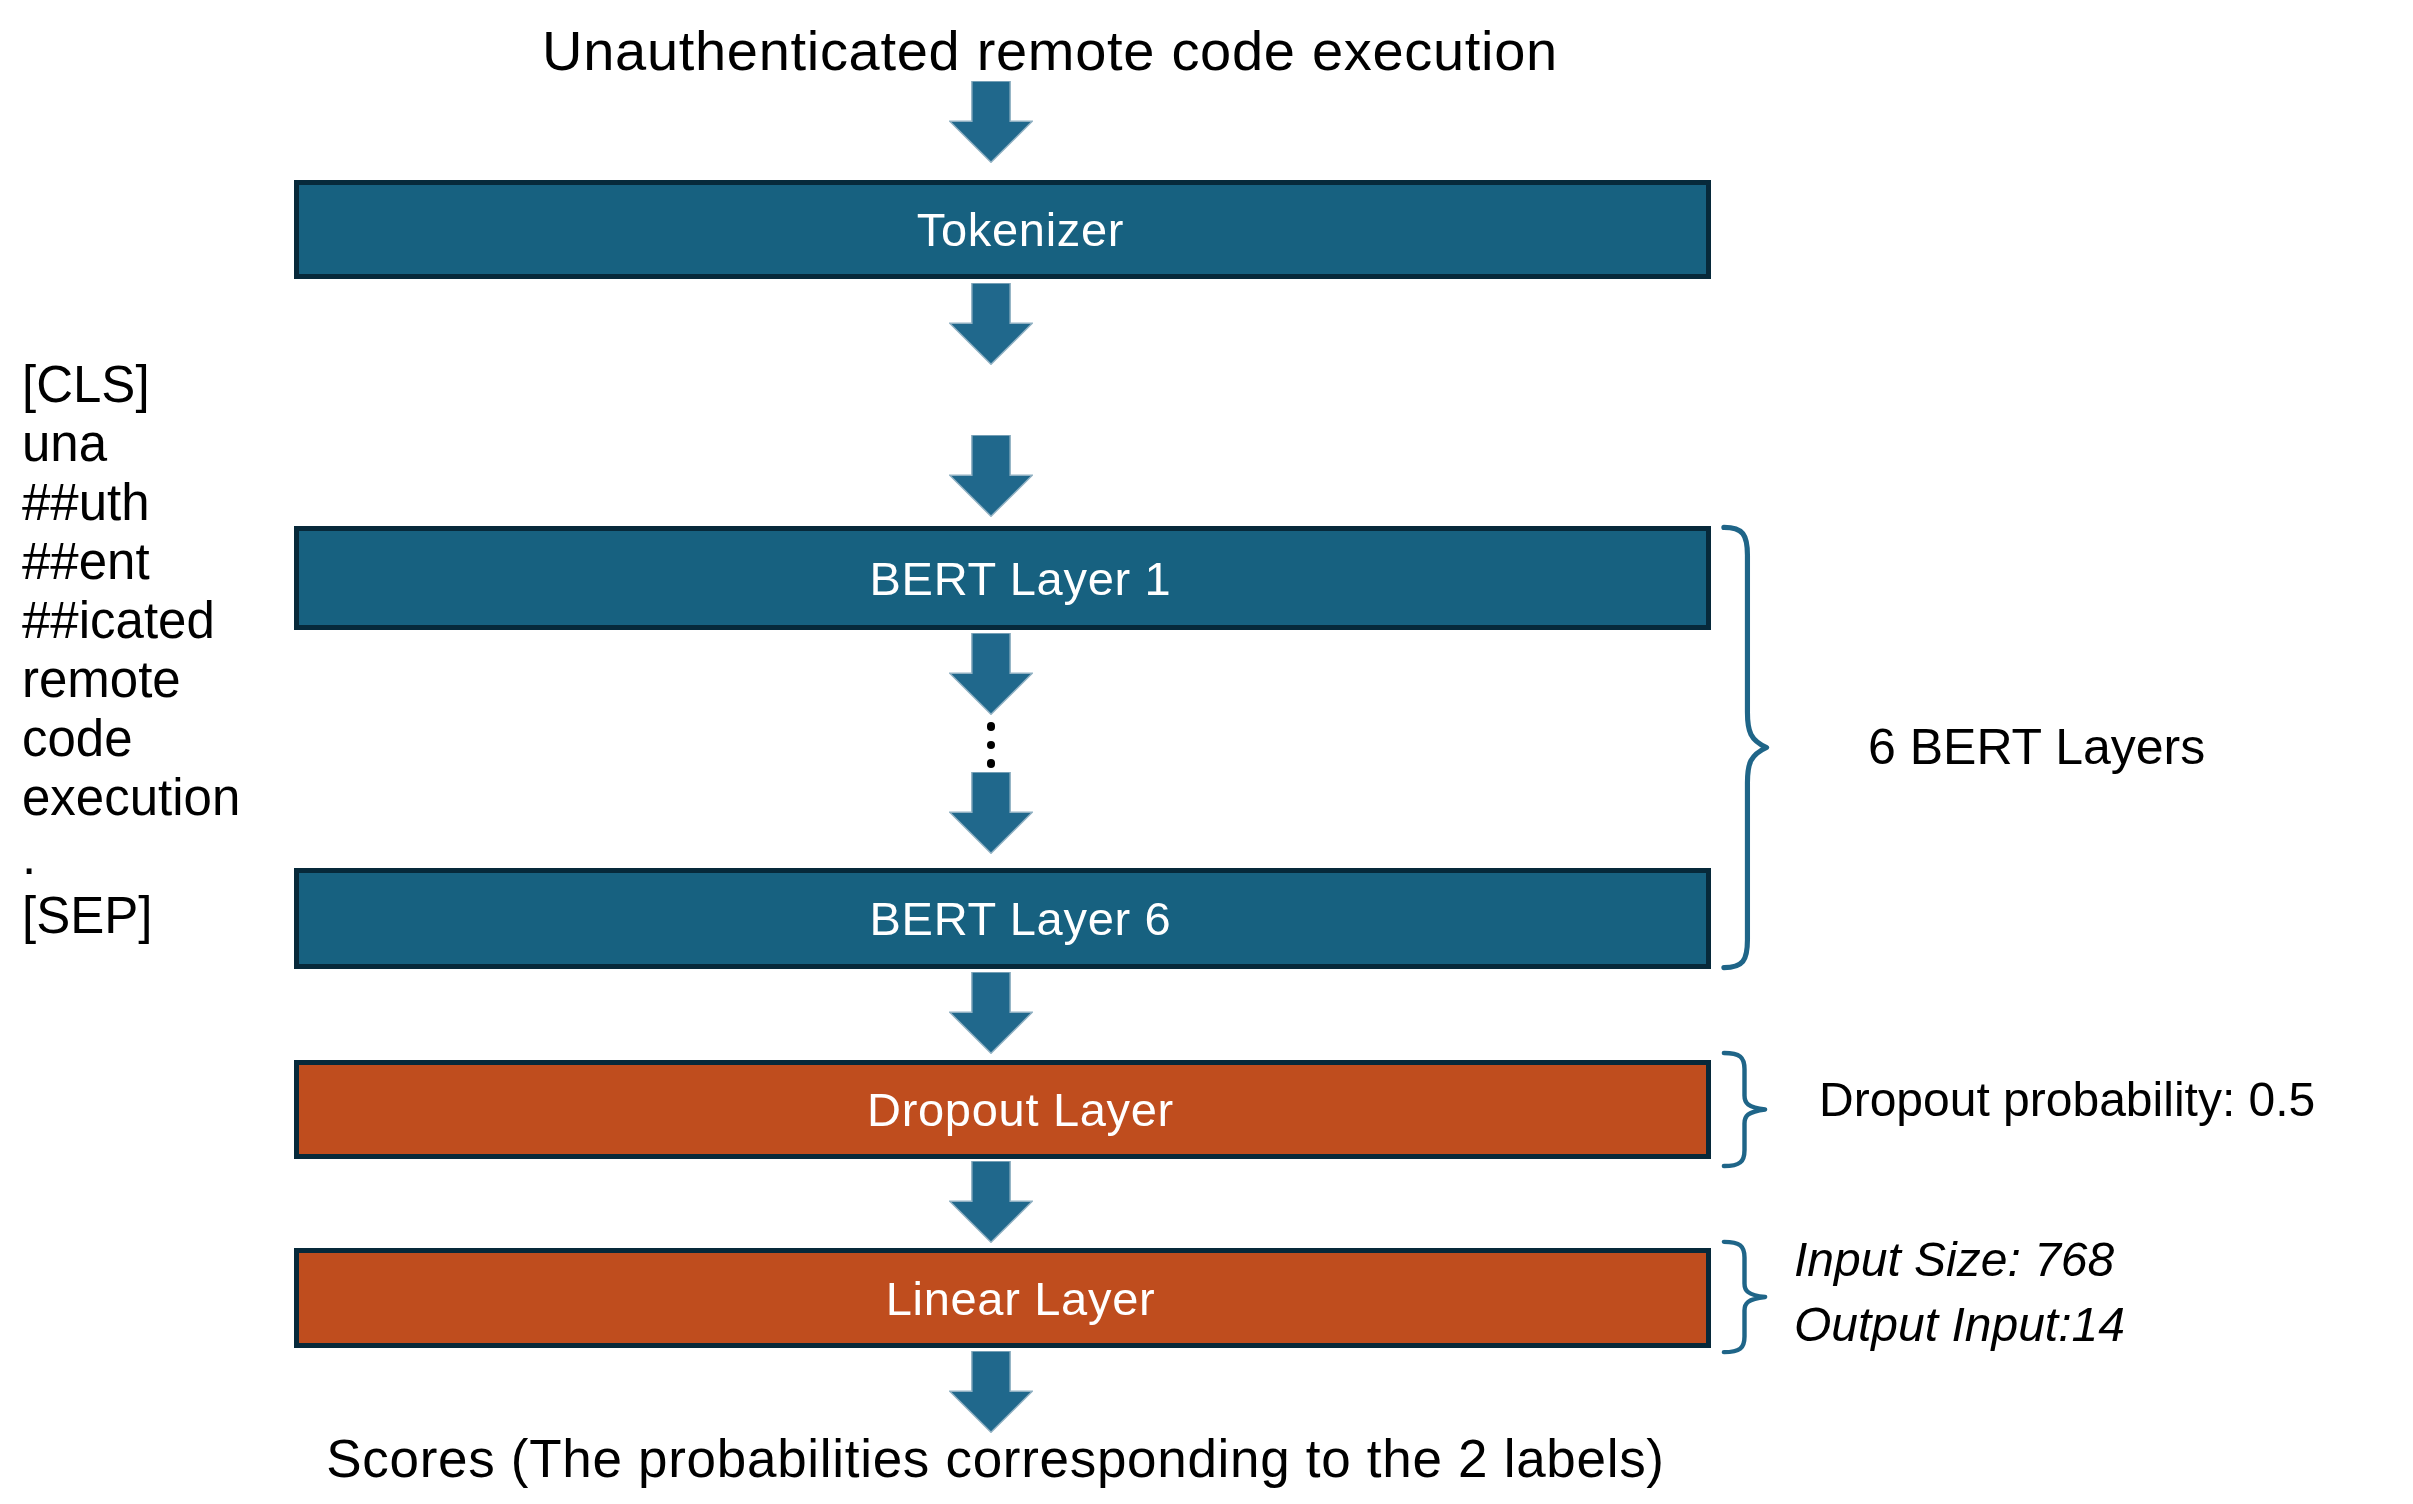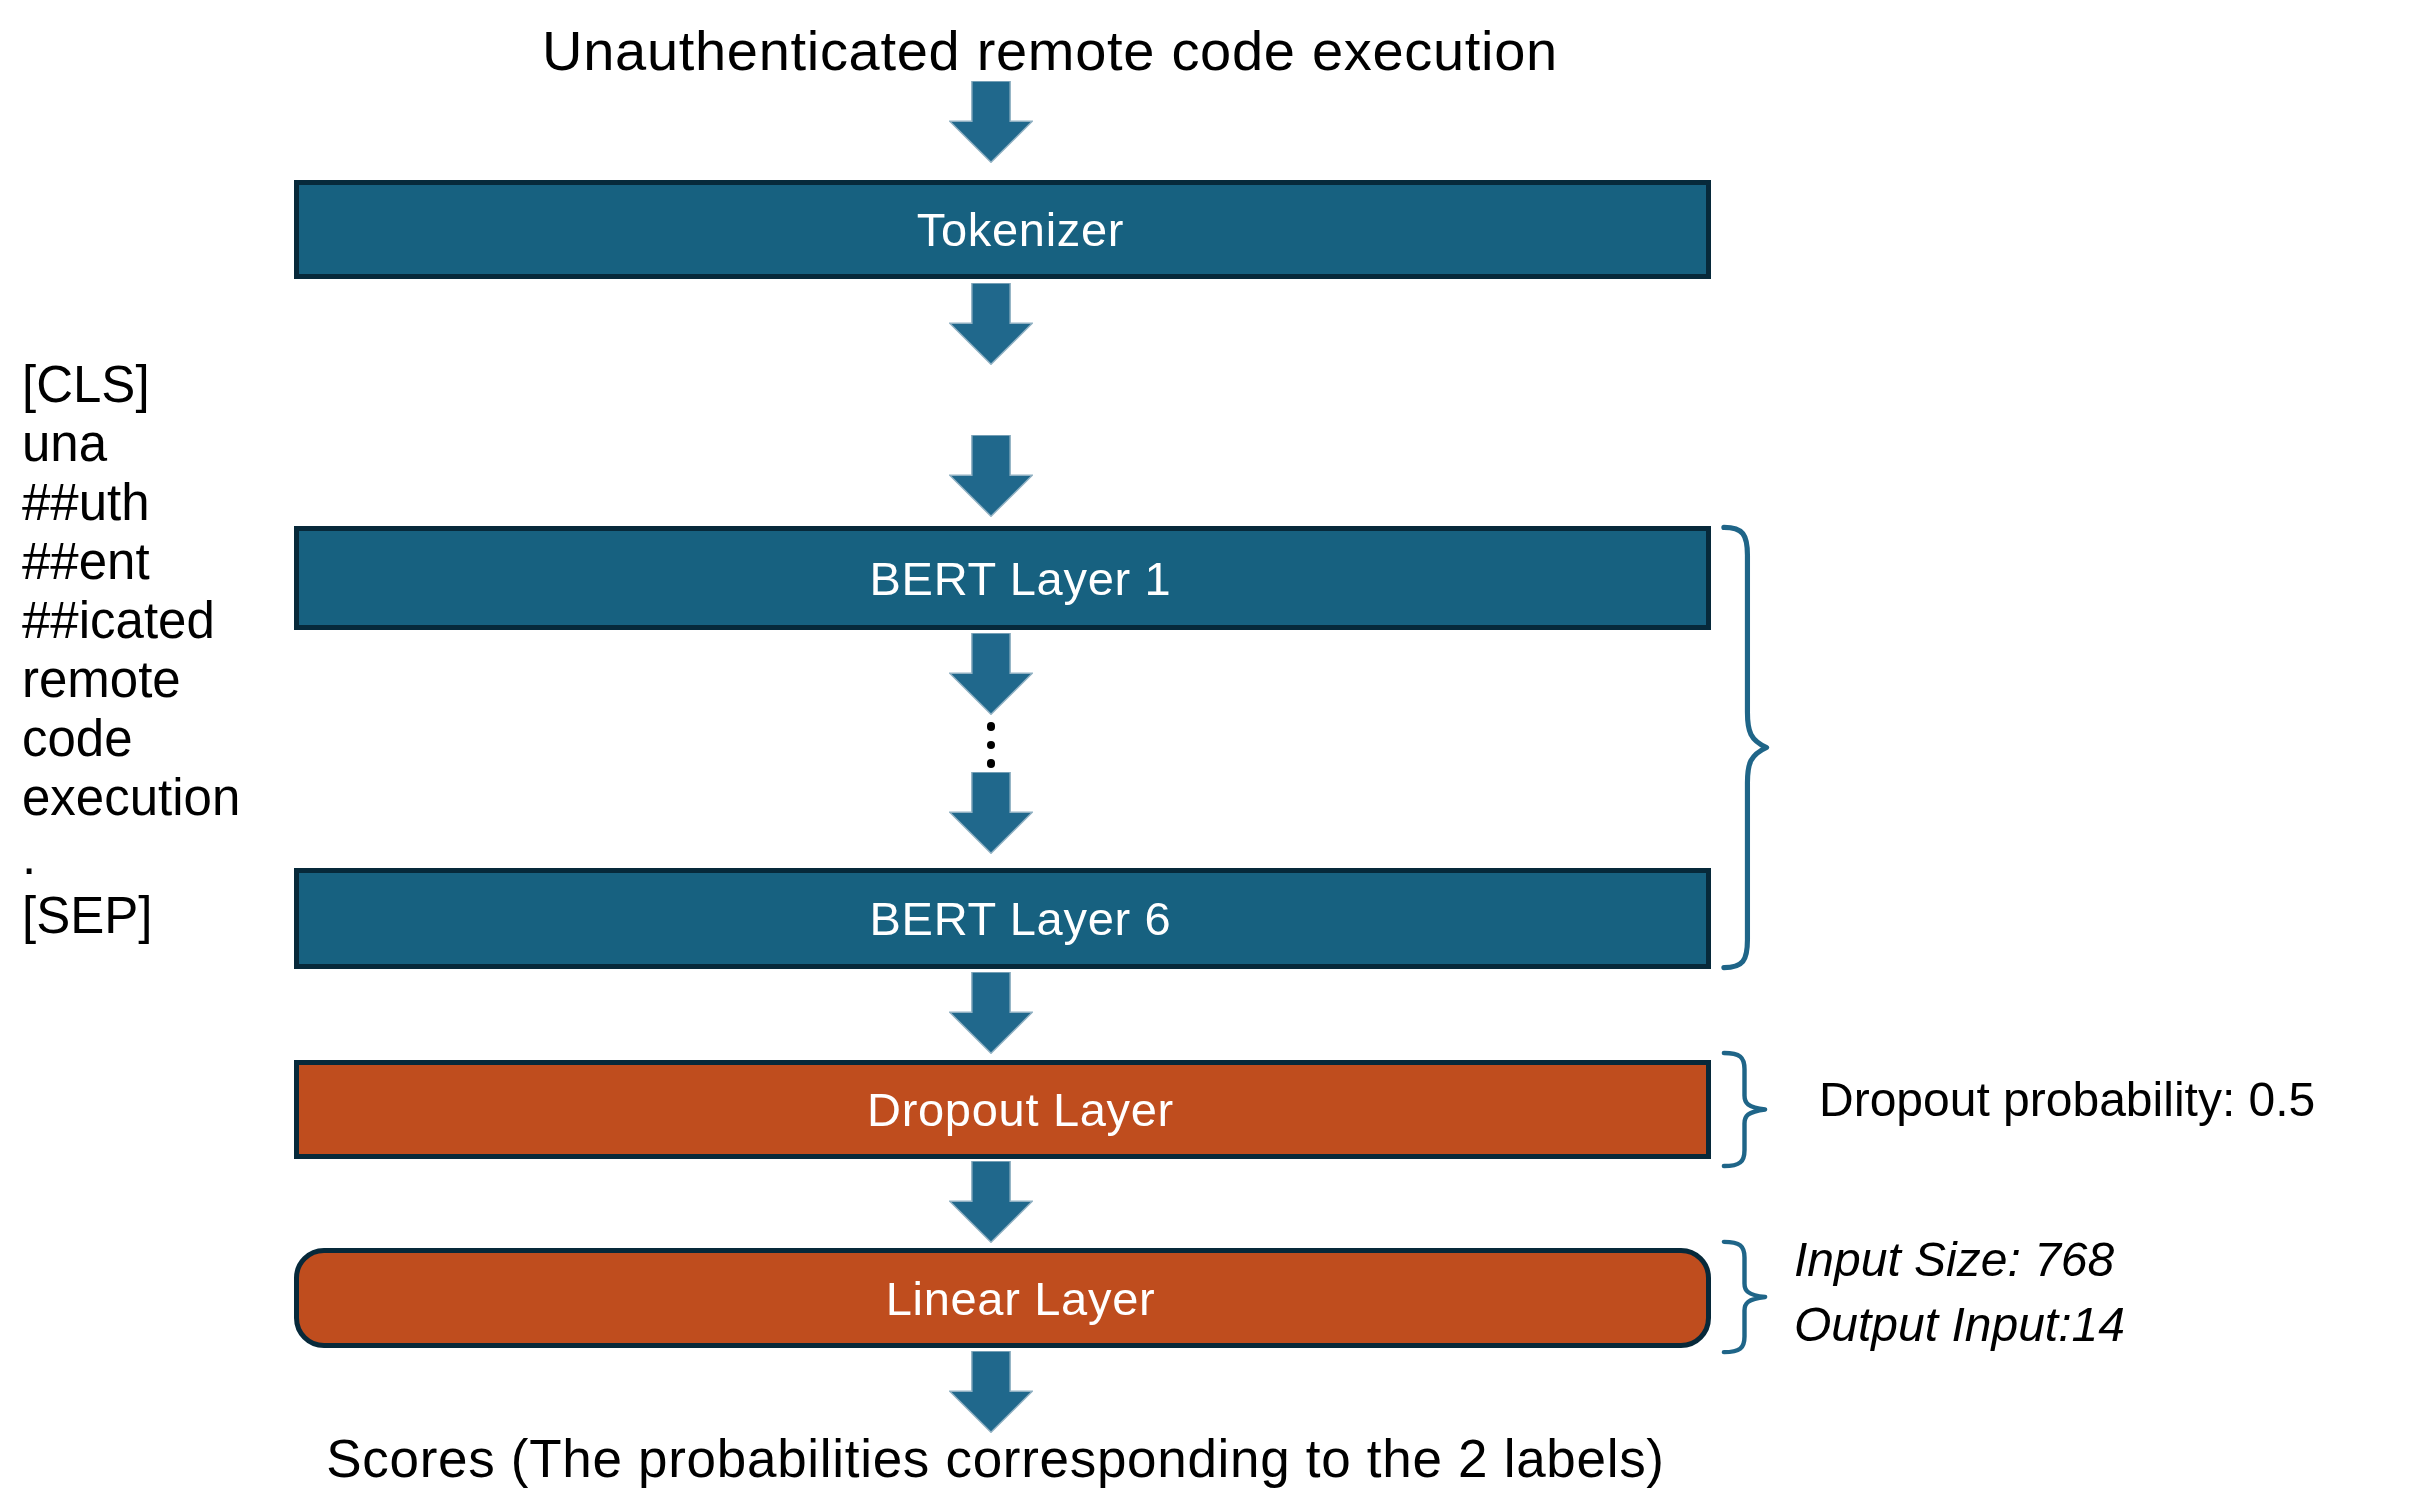--- a/index.html
+++ b/index.html
@@ -41,21 +41,21 @@
     white-space: nowrap;
     padding-left: 36px;
   }
   .flow-box.teal   { background: var(--box-teal, #176180); }
   .flow-box.orange { background: var(--box-orange, #BF4D1E); }
 
   .box-tokenizer { top: 180px;  height: 99px; }
   .box-bert1     { top: 526px;  height: 104px; }
   .box-bert6     { top: 868px; height: 101px; }
   .box-dropout   { top: 1060px; height: 99px; }
-  .box-linear    { top: 1248px; height: 100px; border-radius: 30px; }
+  .box-linear    { top: 1248px; height: 100px; }
 
   .arrow-svg { width: 84px; height: 82px; display: block; }
   .arrow-wrap { left: 949px; width: 84px; }
   .arrow-1 { top: 81px;  }
   .arrow-2 { top: 283px;  }
   .arrow-3 { top: 435px;  }
   .arrow-4 { top: 633px;  }
   .arrow-5 { top: 772px; }
   .arrow-6 { top: 972px; }
   .arrow-7 { top: 1161px; }
@@ -183,20 +183,21 @@
 
   <div class="abs flow-box teal box-bert6">
     <span>BERT Layer 6</span>
   </div>
 
   <div class="abs brace-big">
     <svg class="brace-svg" viewBox="0 0 72 612" preserveAspectRatio="none" width="53" height="449">
       <path d="M 8 6 C 34 6 40 16 40 44 L 40 258 C 40 284 44 296 66 306 C 44 316 40 328 40 354 L 40 568 C 40 596 34 606 8 606" stroke-width="7"></path>
     </svg>
   </div>
+  <div class="abs annot annot-bert">6 BERT Layers</div>
 
   <div class="abs arrow-wrap arrow-6">
     <svg class="arrow-svg" viewBox="0 0 114 112" preserveAspectRatio="none">
       <polygon class="arrow-poly" points="31,0 83,0 83,55 113,55 57,111 1,55 31,55"></polygon>
     </svg>
   </div>
 
   <div class="abs flow-box orange box-dropout">
     <span>Dropout Layer</span>
   </div>

